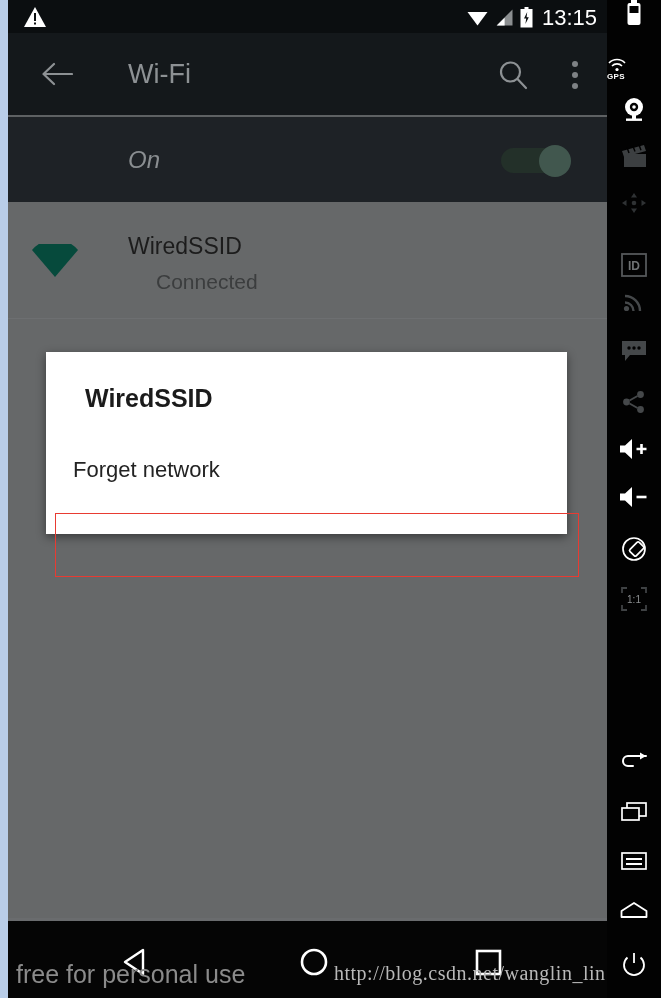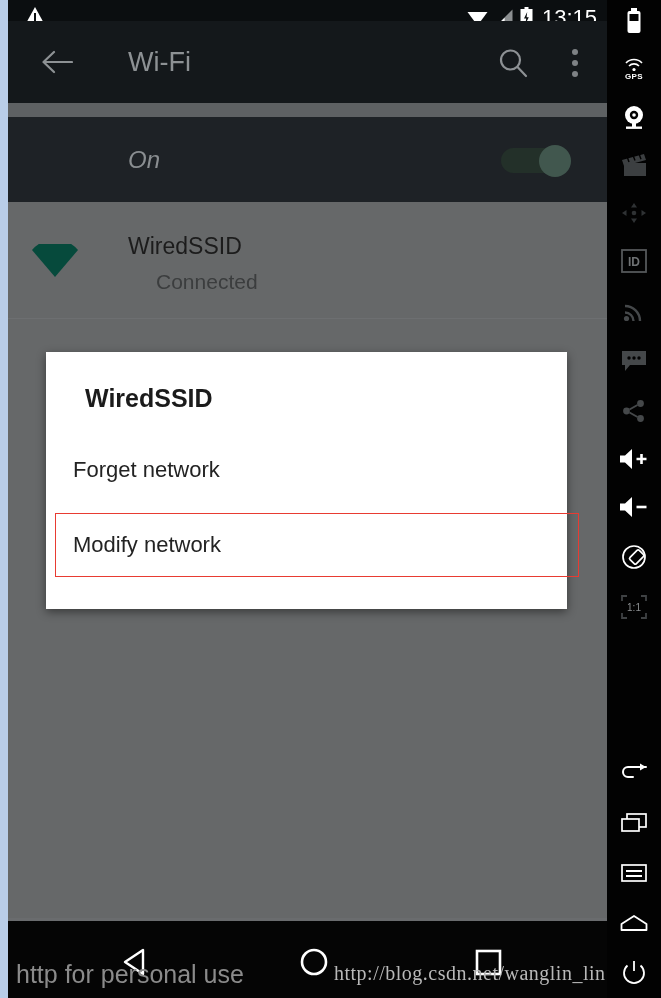--- a/index.html
+++ b/index.html
@@ -65,21 +65,21 @@
   .clock {
     color: #ffffff;
     font-size: 22px;
     letter-spacing: 0px;
     margin-left: 2px;
   }
 
   
   .appbar {
     position: absolute;
-    left: 0; top: 21px;
+    left: 0; top: 33px;
     width: 599px; height: 82px;
     background: #14181b;
   }
   .back-arrow {
     position: absolute;
     left: 33px; top: 26px;
     width: 32px; height: 30px;
   }
   .appbar-title {
     position: absolute;
@@ -259,21 +259,21 @@
     position: absolute;
     left: 607px; top: 0;
     width: 54px; height: 998px;
     background: #020202;
   }
   .tool {
     position: absolute;
     left: 0;
     width: 54px; height: 42px;
     display: flex;
-    align-items: center;
+    align-items: flex-start;
     justify-content: center;
   }
   .tool svg { display: block; }
   .tool-label {
     font-size: 8px;
     font-weight: bold;
     color: #ffffff;
     letter-spacing: 0.3px;
   }
 </style>
@@ -338,36 +338,35 @@
         </svg>
         <div class="net-title">WiredSSID</div>
         <div class="net-sub">Connected</div>
         <div class="net-divider"></div>
       </div>
     </div>
 
     <div class="dialog">
       <div class="dialog-title">WiredSSID</div>
       <div class="dialog-item">Forget network</div>
-      <div class="dialog-item">Modify network</div>
       <div class="dialog-foot"></div>
     </div>
     <div class="redbox"></div>
 
     <div class="navbar">
       <svg class="nav-back" viewBox="0 0 28 28">
         <path d="M22 2 L22 26 L4 14 Z" fill="none" stroke="#ffffff" stroke-width="2.4" stroke-linejoin="round"></path>
       </svg>
       <svg class="nav-home" viewBox="0 0 30 30">
         <circle cx="15" cy="15" r="12" fill="none" stroke="#ffffff" stroke-width="2.6"></circle>
       </svg>
       <svg class="nav-recent" viewBox="0 0 27 27">
         <rect x="2" y="2" width="23" height="23" fill="none" stroke="#ffffff" stroke-width="2.6"></rect>
       </svg>
-      <div class="wm-left">http for personal use</div>
+      <div class="wm-left">free for personal use</div>
       <div class="wm-right">http://blog.csdn.net/wanglin_lin</div>
     </div>
 
   </div>
 
   <div class="toolbar">
 
     <div class="tool" style="top:0px;">
       <svg width="16" height="26" viewBox="0 0 16 26">
         <rect x="5" y="0" width="6" height="3" fill="#ffffff"></rect>
@@ -406,21 +405,21 @@
     <div class="tool" style="top:192px;">
       <svg width="26" height="22" viewBox="0 0 26 22">
         <circle cx="13" cy="11" r="2.3" fill="#2f3234"></circle>
         <path d="M13 1 L16 5.5 L10 5.5 Z" fill="#2f3234"></path>
         <path d="M13 21 L10 16.5 L16 16.5 Z" fill="#2f3234"></path>
         <path d="M1 11 L5.5 8 L5.5 14 Z" fill="#2f3234"></path>
         <path d="M25 11 L20.5 14 L20.5 8 Z" fill="#2f3234"></path>
       </svg>
     </div>
 
-    <div class="tool" style="top:240px;">
+    <div class="tool" style="top:253px;">
       <svg width="26" height="24" viewBox="0 0 26 24">
         <rect x="1" y="1" width="24" height="22" fill="none" stroke="#55585a" stroke-width="1.8"></rect>
         <text x="13" y="17" font-family="Liberation Sans, sans-serif" font-size="12" font-weight="bold" fill="#6f7274" text-anchor="middle">ID</text>
       </svg>
     </div>
 
     <div class="tool" style="top:290px;">
       <svg width="22" height="22" viewBox="0 0 22 22">
         <circle cx="3.5" cy="18.5" r="2.6" fill="#45484a"></circle>
         <path d="M2 12.5 A8.5 8.5 0 0 1 10.5 21" stroke="#45484a" stroke-width="2.4" fill="none"></path>

